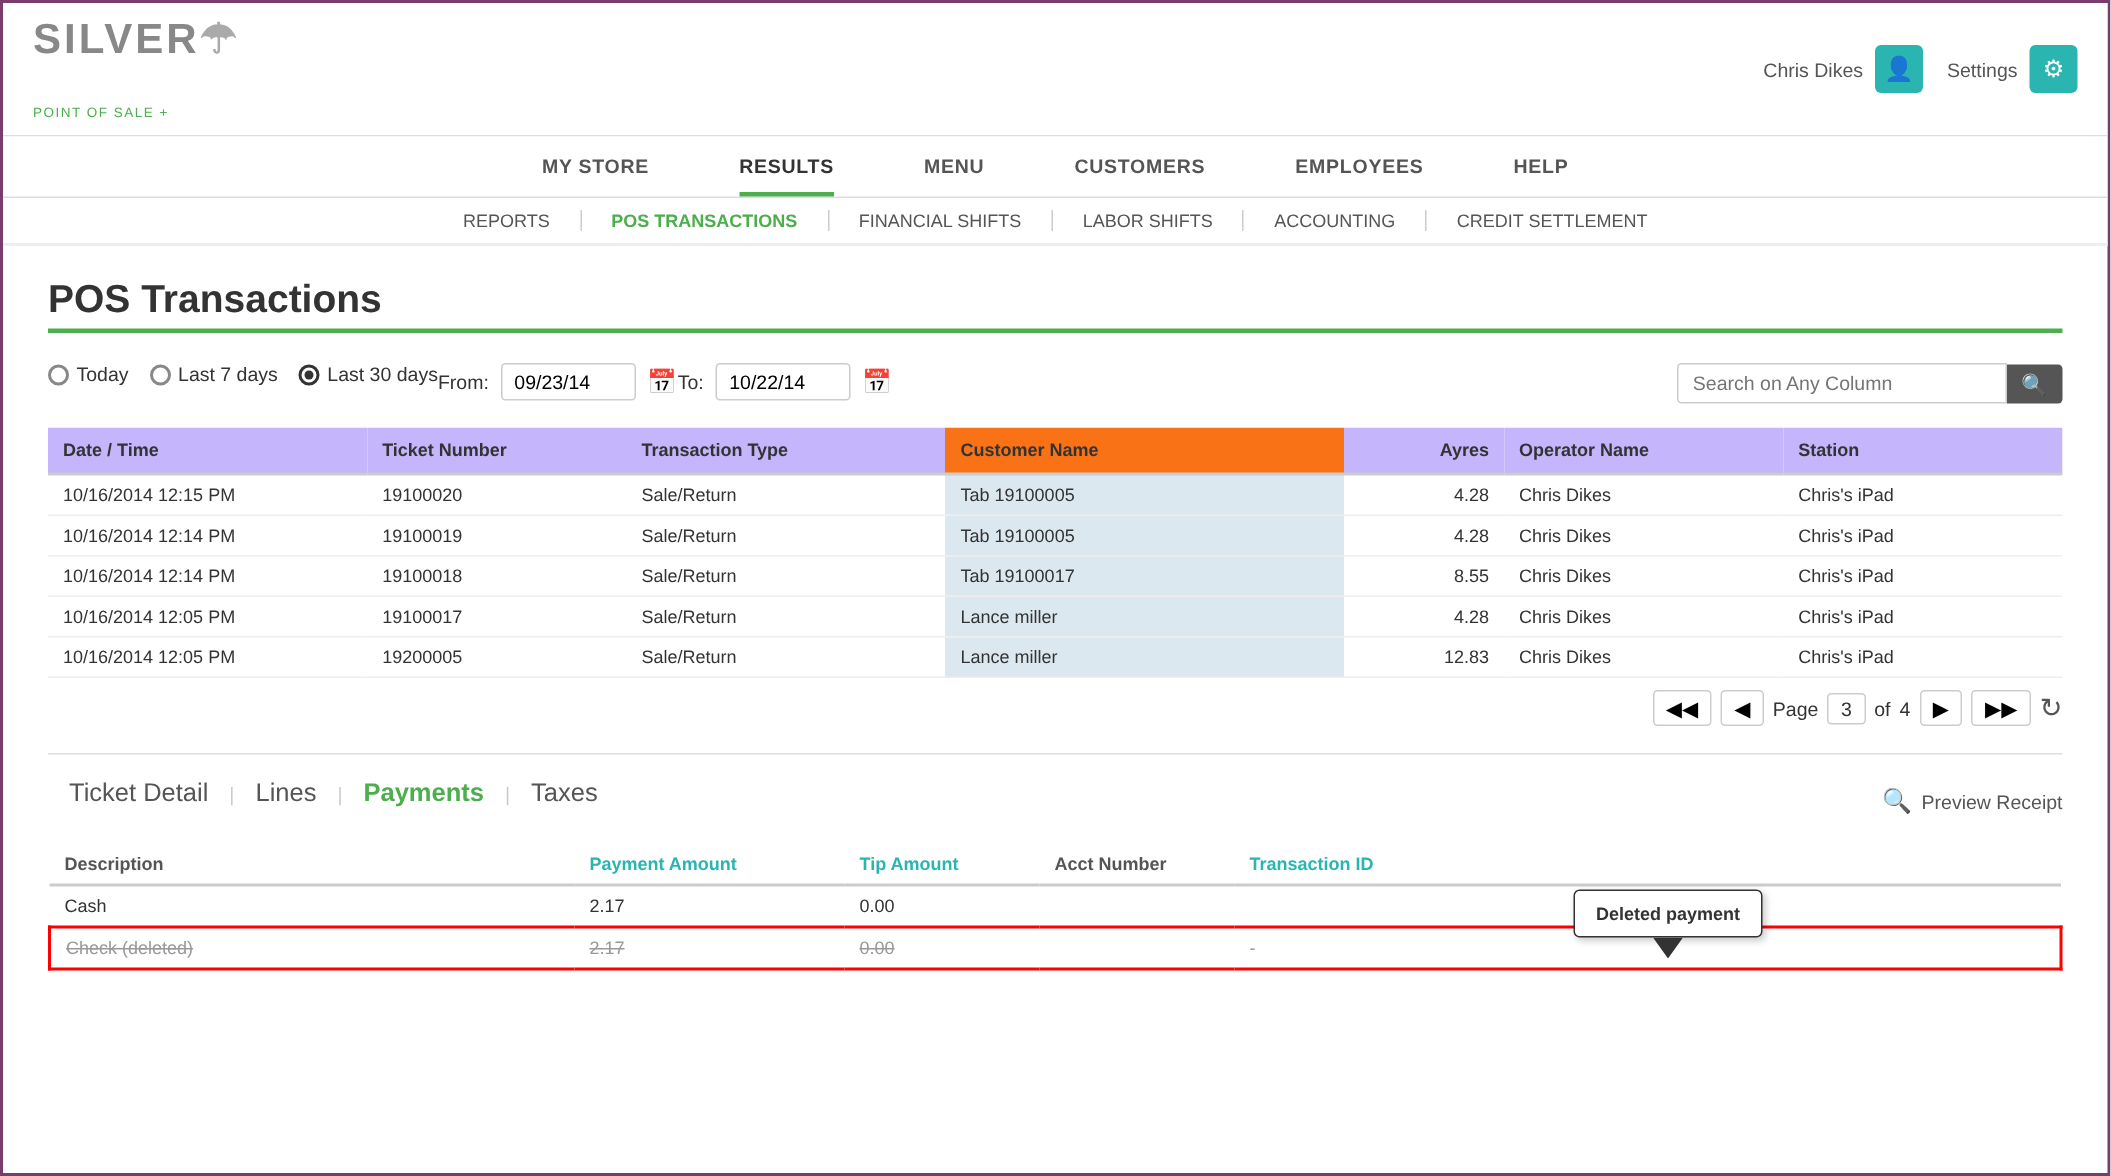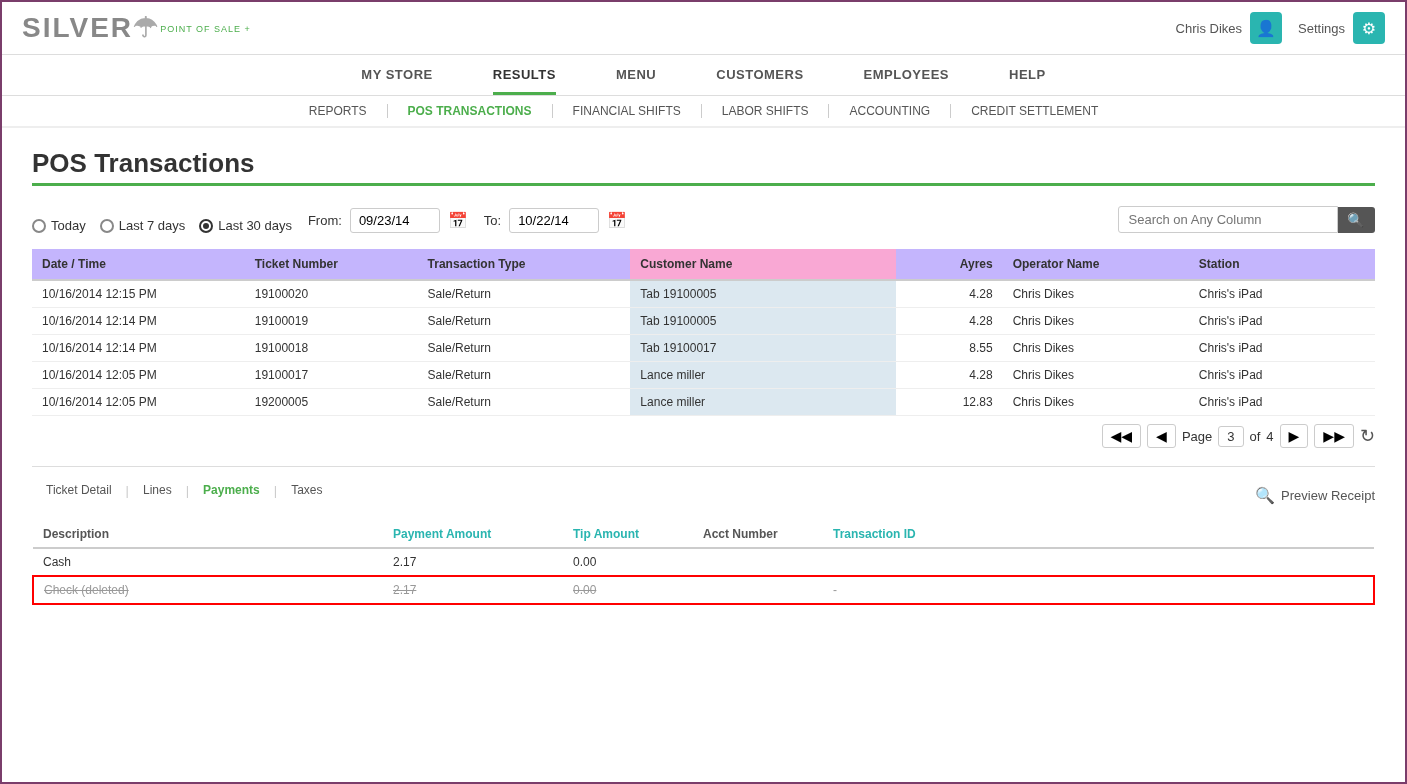--- a/index.html
+++ b/index.html
@@ -2,21 +2,21 @@
 <html><head>
   <meta charset="utf-8">
   <style>
     * { box-sizing: border-box; margin: 0; padding: 0; }
     body { font-family: Arial, sans-serif; font-size: 13px; background: #f0f0f0; color: #333; }
 
     .app-wrapper { width: 1407px; min-height: 784px; background: #fff; border: 2px solid #7a3d6b; }
 
     
     .header { display: flex; align-items: center; justify-content: space-between; padding: 10px 20px; background: #fff; border-bottom: 1px solid #ddd; }
-    .logo-area { display: flex; flex-direction: row; align-items: center; }
+    .logo-area { display: flex; flex-direction: column; align-items: flex-start; gap: 28px; }
     .logo-text { font-size: 28px; font-weight: bold; color: #888; letter-spacing: 2px; line-height: 1; }
     .logo-text span { color: #aaa; }
     .logo-subtitle { font-size: 9px; color: #4cae4c; letter-spacing: 1px; margin-top: 2px; }
     .header-right { display: flex; align-items: center; gap: 16px; }
     .header-user { display: flex; align-items: center; gap: 8px; color: #555; font-size: 13px; }
     .header-icon { width: 32px; height: 32px; background: #2ab5b0; border-radius: 4px; display: flex; align-items: center; justify-content: center; color: #fff; font-size: 16px; }
     .header-settings { display: flex; align-items: center; gap: 8px; color: #555; font-size: 13px; }
 
     
     .main-nav { display: flex; justify-content: center; gap: 60px; padding: 12px 0 0; background: #fff; border-bottom: 1px solid #ddd; }
@@ -28,21 +28,21 @@
     .sub-nav-item { font-size: 12px; color: #555; padding: 0 20px; cursor: pointer; text-transform: uppercase; border-right: 1px solid #ccc; }
     .sub-nav-item:last-child { border-right: none; }
     .sub-nav-item.active { color: #4cae4c; font-weight: bold; }
 
     
     .content { padding: 20px 30px; }
     .page-title { font-size: 26px; font-weight: bold; color: #333; margin-bottom: 4px; }
     .title-underline { height: 3px; background: #4cae4c; margin-bottom: 20px; }
 
     
-    .filters { display: flex; align-items: flex-end; gap: 16px; margin-bottom: 16px; }
+    .filters { display: flex; align-items: flex-start; margin-bottom: 16px; }
     .radio-group { display: flex; align-items: center; gap: 14px; }
     .radio-item { display: flex; align-items: center; gap: 5px; cursor: pointer; font-size: 13px; }
     .radio-circle { width: 14px; height: 14px; border-radius: 50%; border: 2px solid #888; display: inline-block; background: #fff; }
     .radio-circle.checked { border-color: #333; background: #fff; position: relative; }
     .radio-circle.checked::after { content: ''; width: 6px; height: 6px; background: #333; border-radius: 50%; position: absolute; top: 2px; left: 2px; }
     .date-group { display: flex; align-items: center; gap: 8px; font-size: 13px; }
     .date-input { border: 1px solid #ccc; border-radius: 3px; padding: 4px 8px; font-size: 13px; width: 90px; }
     .cal-icon { color: #555; font-size: 16px; cursor: pointer; }
     .filter-group { display: flex; align-items: center; gap: 6px; font-size: 13px; }
     .filter-select { border: 1px solid #ccc; border-radius: 3px; padding: 4px 6px; font-size: 13px; min-width: 60px; }
@@ -62,21 +62,21 @@
     .page-btn { background: none; border: 1px solid #ccc; border-radius: 3px; padding: 3px 8px; cursor: pointer; font-size: 14px; }
     .page-info { display: flex; align-items: center; gap: 6px; }
     .page-num { border: 1px solid #ccc; border-radius: 3px; padding: 2px 8px; font-size: 13px; }
     .refresh-btn { background: none; border: none; font-size: 18px; cursor: pointer; color: #555; }
 
     
     .section-divider { border: none; border-top: 1px solid #ddd; margin: 10px 0; }
 
     
     .bottom-tabs { display: flex; align-items: center; gap: 0; margin-bottom: 10px; }
-    .bottom-tab { font-size: 12px; color: #555; padding: 6px 14px; cursor: pointer; text-decoration: none; }
+    .bottom-tab { font-size: 17px; color: #555; padding: 6px 14px; cursor: pointer; text-decoration: none; }
     .bottom-tab.active { color: #4cae4c; font-weight: bold; }
     .bottom-tab-sep { color: #ccc; }
 
     
     .bottom-header { display: flex; align-items: center; justify-content: space-between; margin-bottom: 8px; }
     .preview-btn { display: flex; align-items: center; gap: 6px; font-size: 13px; color: #555; cursor: pointer; }
     .preview-icon { font-size: 16px; color: #555; }
 
     
     .payment-table { width: 100%; border-collapse: collapse; font-size: 12px; }
@@ -168,21 +168,21 @@
       </div>
     </div>
 
     <div class="table-wrapper">
       <table class="data-table">
         <thead>
           <tr>
             <th style="width:160px;">Date / Time</th>
             <th style="width:130px;">Ticket Number</th>
             <th style="width:160px;">Transaction Type</th>
-            <th style="width:200px; background:#f9a8d4;">Customer Name</th>
+            <th style="width:200px; background:#f97316;">Customer Name</th>
             <th style="width:80px; text-align:right;">Ayres</th>
             <th style="width:140px;">Operator Name</th>
             <th style="width:140px;">Station</th>
           </tr>
         </thead>
         <tbody>
           <tr>
             <td>10/16/2014 12:15 PM</td>
             <td>19100020</td>
             <td>Sale/Return</td>
@@ -285,15 +285,25 @@
           <tr style="border: none;">
             <td style="color: rgb(153, 153, 153); border-top: 2px solid red; border-bottom: 2px solid red; border-left: 2px solid red;"><span class="strikethrough">Check (deleted)</span></td>
             <td style="color: rgb(153, 153, 153); border-top: 2px solid red; border-bottom: 2px solid red;"><span class="strikethrough">2.17</span></td>
             <td style="color: rgb(153, 153, 153); border-top: 2px solid red; border-bottom: 2px solid red;"><span class="strikethrough">0.00</span></td>
             <td style="color: rgb(153, 153, 153); border-top: 2px solid red; border-bottom: 2px solid red;"></td>
             <td style="color: rgb(153, 153, 153); border-top: 2px solid red; border-bottom: 2px solid red; border-right: 2px solid red;">-</td>
           </tr>
         </tbody>
       </table>
 
+      <div style="position:absolute; top:30px; right:200px;">
+        <div class="tooltip-box">
+          <span>Deleted payment</span>
+        </div>
+        <div style="position:relative; display:flex; justify-content:center;">
+          <svg width="20" height="14">
+            <polygon points="10,14 0,0 20,0" fill="#333"></polygon>
+          </svg>
+        </div>
+      </div>
     </div>
   </div>
 </div>
 
 </body></html>

